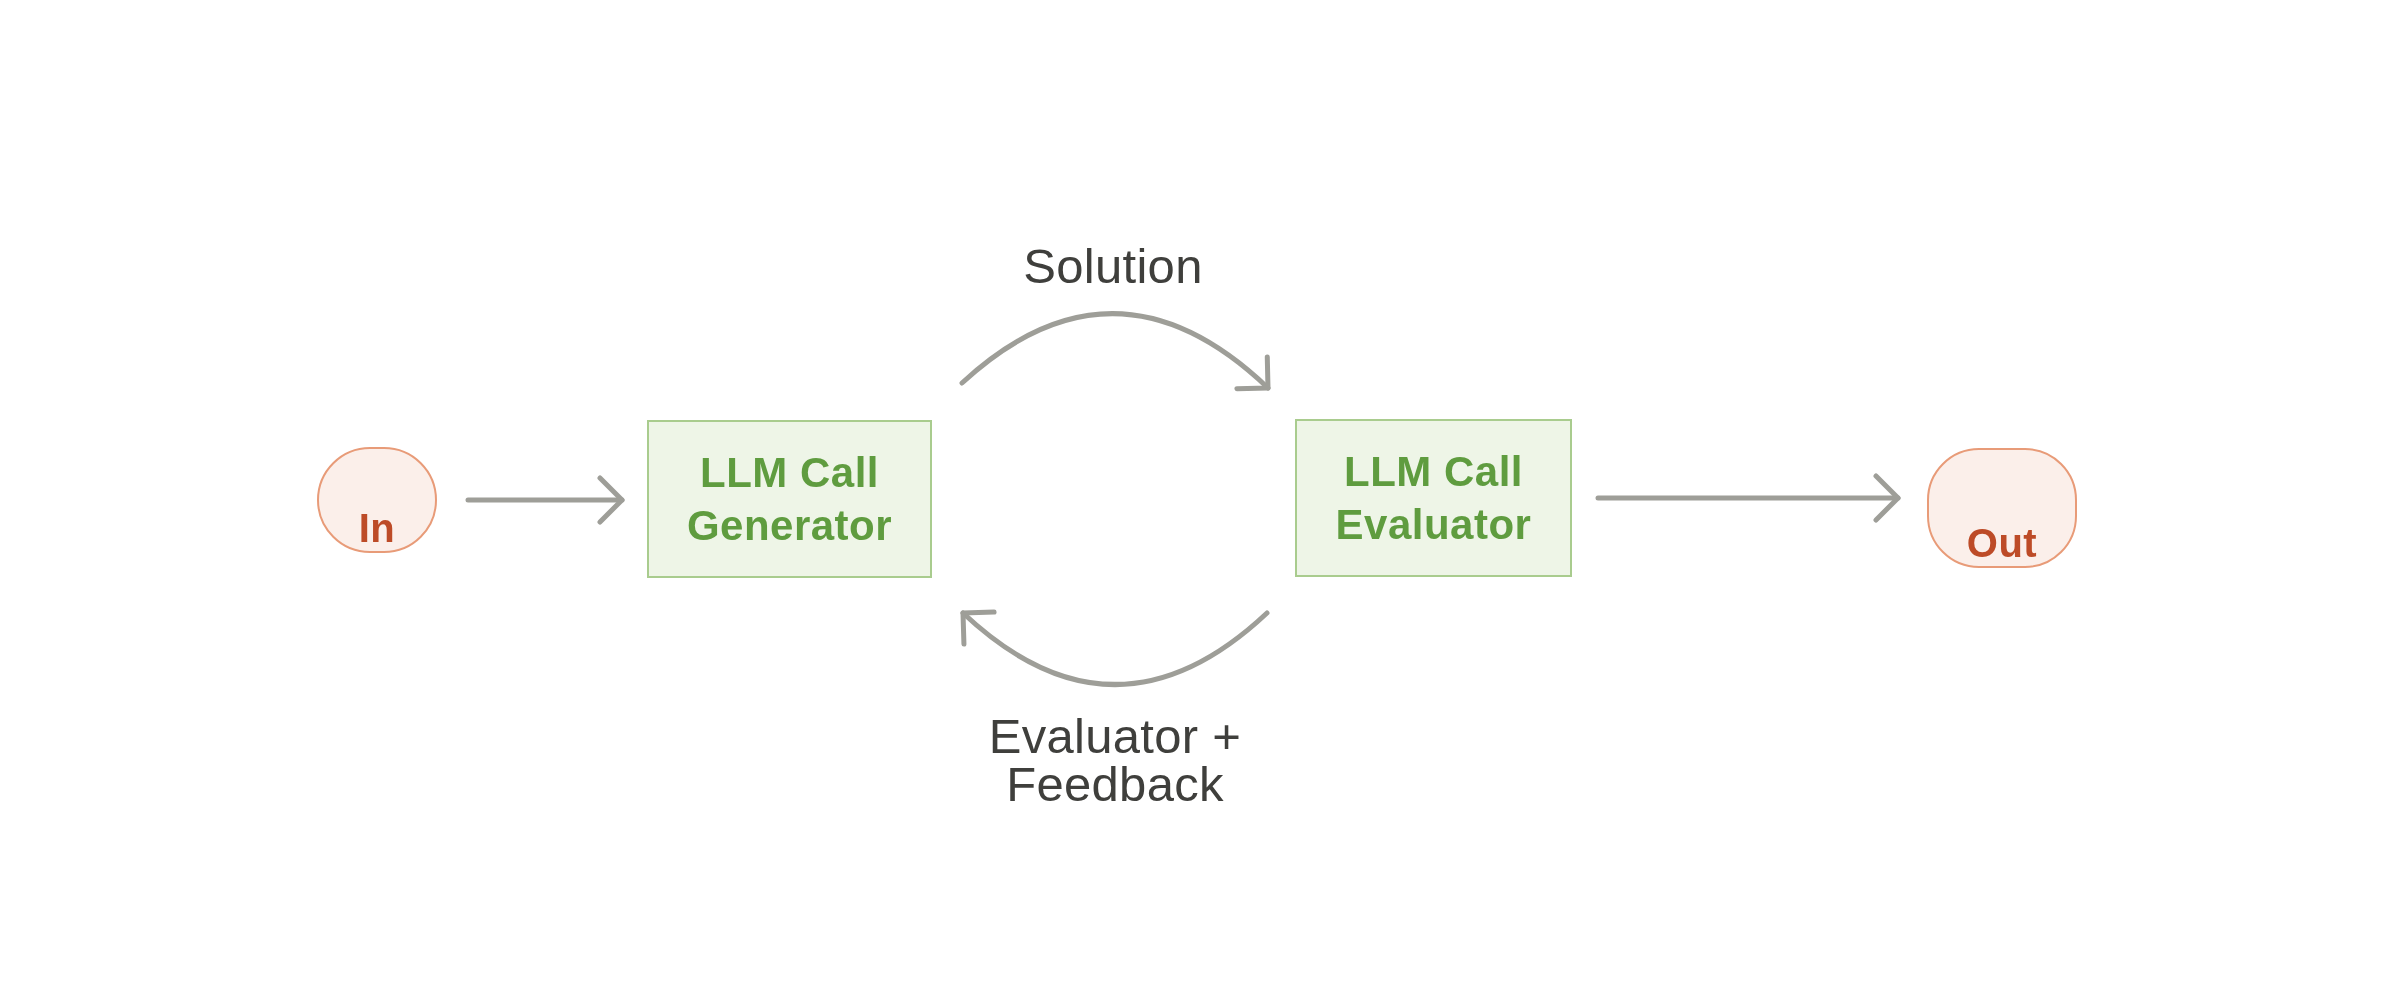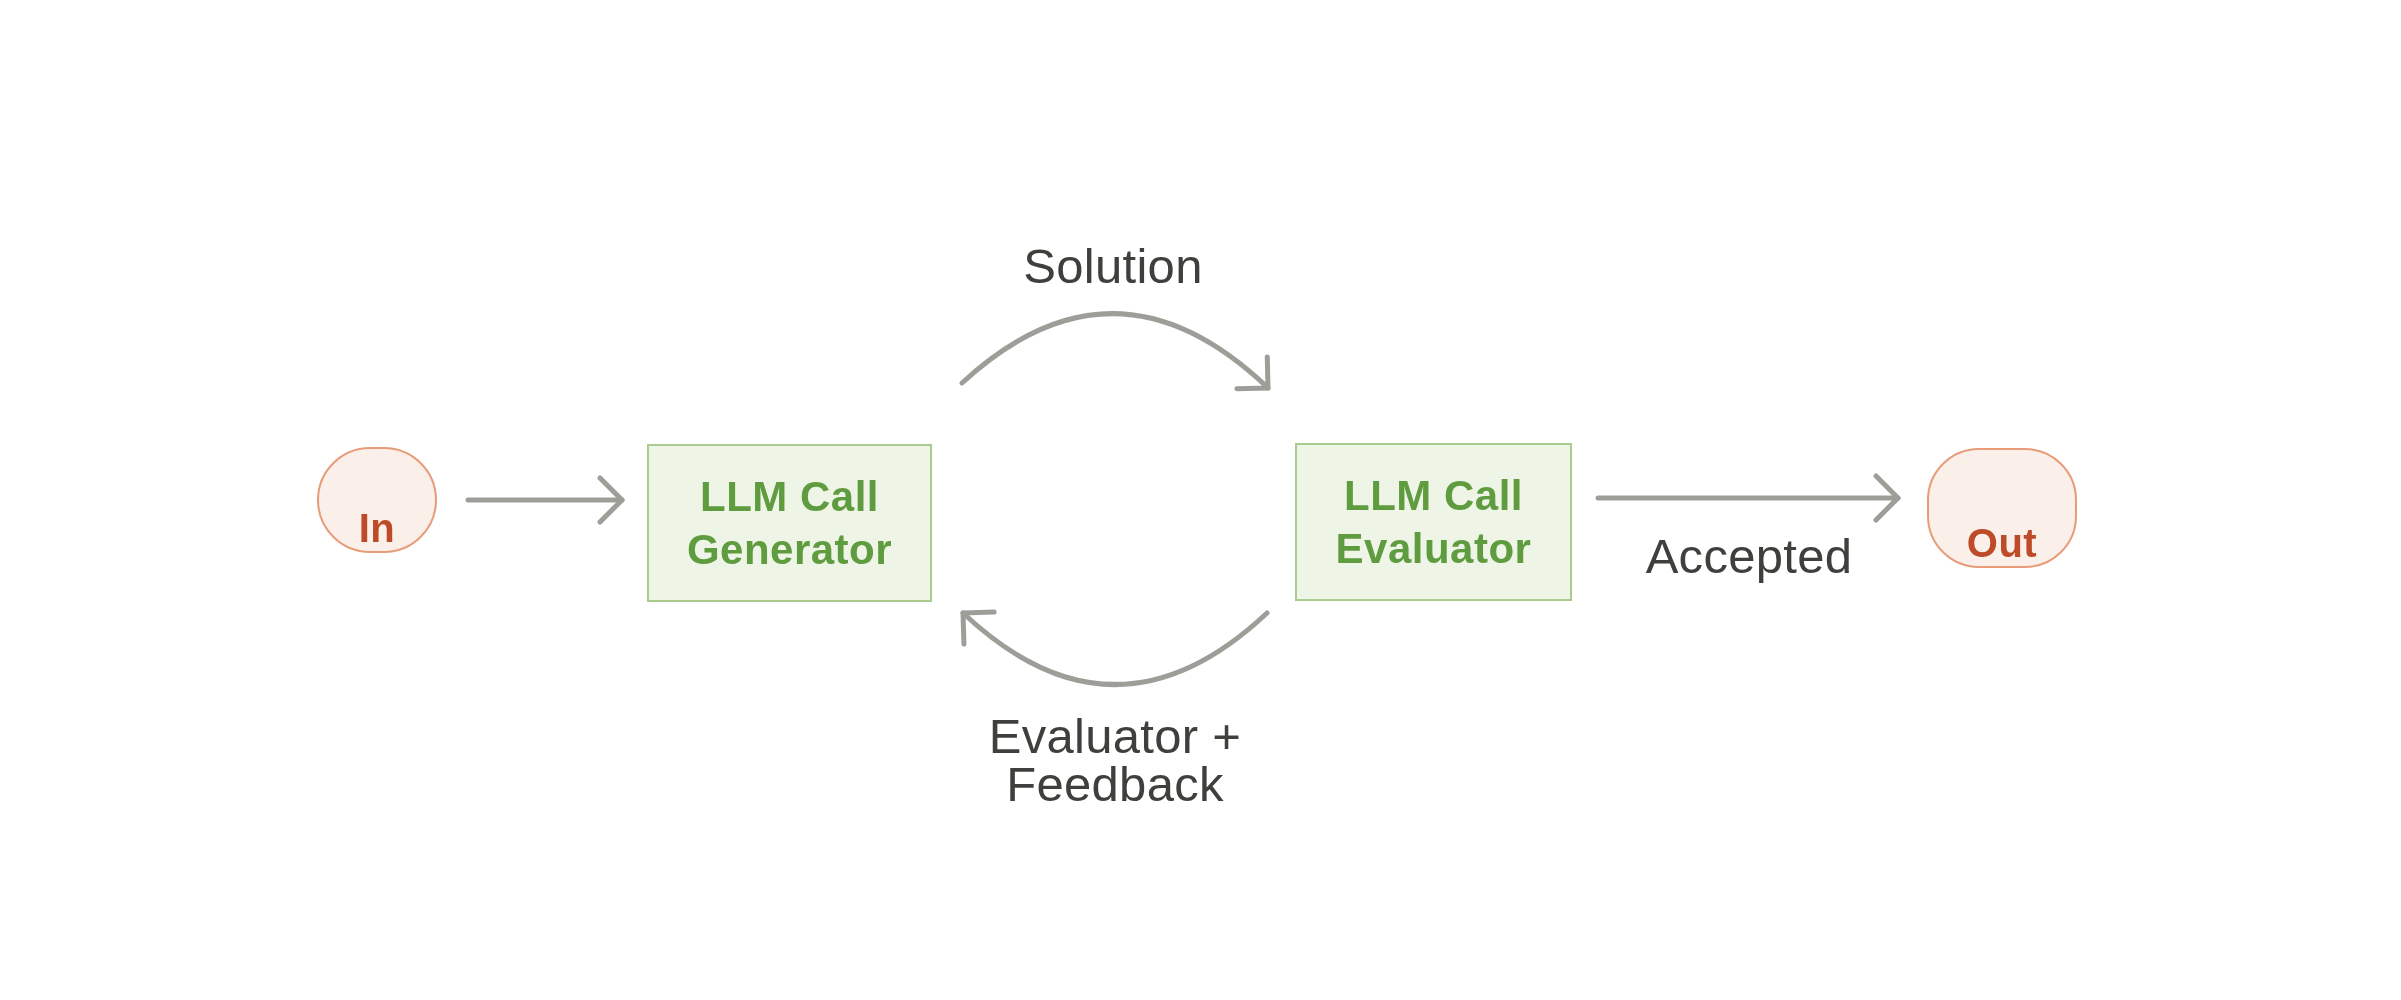--- a/index.html
+++ b/index.html
@@ -51,21 +51,20 @@
     letter-spacing: 0.5px;
     align-items: flex-end;
   }
   .node-box {
     background: var(--node-green-bg);
     border: 2.5px solid var(--node-green-border);
     color: var(--node-green-text);
     font-size: 42px;
     line-height: 53px;
     letter-spacing: 0.5px;
-    margin-top: 24px;
   }
   .node-in   { left: 317px;  top: 447px; width: 120px; height: 106px; border-radius: 53px; }
   .node-out  { left: 1927px; top: 448px; width: 150px; height: 120px; border-radius: 52px; }
   .node-generator { left: 647px;  top: 420px; width: 285px; height: 158px; }
   .node-evaluator { left: 1295px; top: 419px; width: 277px; height: 158px; }
   .edge-label {
     position: absolute;
     width: 300px;
     text-align: center;
     color: var(--label-text);
@@ -108,18 +107,17 @@
     <span>LLM Call
 Evaluator</span>
   </div>
 
   <div class="node node-pill node-out">
     <span>Out</span>
   </div>
 
   <div class="edge-label label-solution">Solution</div>
 
-  <div class="edge-label label-accepted">Accepted</div>
 
   <div class="edge-label label-rejected">Evaluator +
 Feedback</div>
 
 </div>
 
 </body></html>

